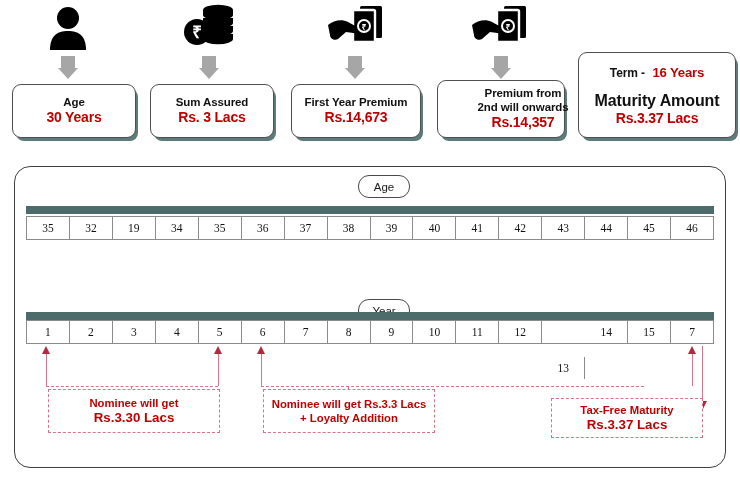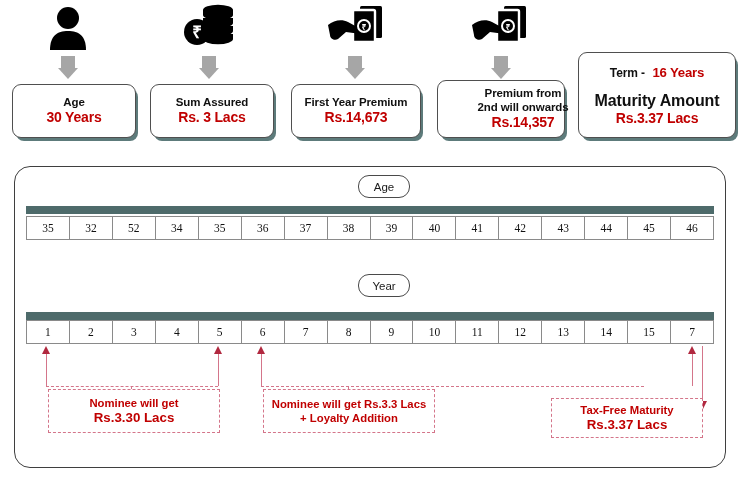--- a/index.html
+++ b/index.html
@@ -237,54 +237,54 @@
 
   <div class="panel"></div>
 
   <div class="pill" style="left:358px;top:175px;width:52px;height:23px;">Age</div>
 
   <div class="tealbar" style="left:26px;top:206px;width:688px;"></div>
 
   <div class="scale" id="age-scale" style="left:26px;top:216px;width:688px;height:24px;">
       <div class="cell" style="width: 6.25%;">35</div>
       <div class="cell" style="width: 6.25%;">32</div>
-      <div class="cell" style="width: 6.25%;">52</div>
+      <div class="cell" style="width: 6.25%;">19</div>
       <div class="cell" style="width: 6.25%;">34</div>
       <div class="cell" style="width: 6.25%;">35</div>
       <div class="cell" style="width: 6.25%;">36</div>
       <div class="cell" style="width: 6.25%;">37</div>
       <div class="cell" style="width: 6.25%;">38</div>
       <div class="cell" style="width: 6.25%;">39</div>
       <div class="cell" style="width: 6.25%;">40</div>
       <div class="cell" style="width: 6.25%;">41</div>
       <div class="cell" style="width: 6.25%;">42</div>
       <div class="cell" style="width: 6.25%; text-align: right;">43</div>
       <div class="cell" style="width: 6.25%;">44</div>
       <div class="cell" style="width: 6.25%;">45</div>
       <div class="cell" style="width: 6.25%;">46</div>
     </div>
 
-  <div class="pill" style="left:358px;top:274px;width:52px;height:23px;">Year</div>
+  <div class="pill" style="left:358px;top:299px;width:52px;height:23px;">Year</div>
 
   <div class="tealbar" style="left:26px;top:312px;width:688px;"></div>
 
   <div class="scale" id="year-scale" style="left:26px;top:320px;width:688px;height:24px;">
       <div class="cell" style="width: 6.25%;">1</div>
       <div class="cell" style="width: 6.25%;">2</div>
       <div class="cell" style="width: 6.25%;">3</div>
       <div class="cell" style="width: 6.25%;">4</div>
       <div class="cell" style="width: 6.25%;">5</div>
       <div class="cell" style="width: 6.25%;">6</div>
       <div class="cell" style="width: 6.25%;">7</div>
       <div class="cell" style="width: 6.25%;">8</div>
       <div class="cell" style="width: 6.25%;">9</div>
       <div class="cell" style="width: 6.25%;">10</div>
       <div class="cell" style="width: 6.25%;">11</div>
       <div class="cell" style="width: 6.25%;">12</div>
-      <div class="cell" style="width: 6.25%;">13</div>
+      <div class="cell" style="width: 6.25%; margin-top: 36px;">13</div>
       <div class="cell" style="width: 6.25%;">14</div>
       <div class="cell" style="width: 6.25%;">15</div>
       <div class="cell" style="width: 6.25%;">7</div>
     </div>
 
   <div>
     <div class="up-head" style="left:42px;top:346px;"></div>
     <div class="rline" style="left:45.5px;top:354px;width:1.4px;height:32px;"></div>
     <div class="up-head" style="left:214px;top:346px;"></div>
     <div class="rline" style="left:217.5px;top:354px;width:1.4px;height:32px;"></div>

